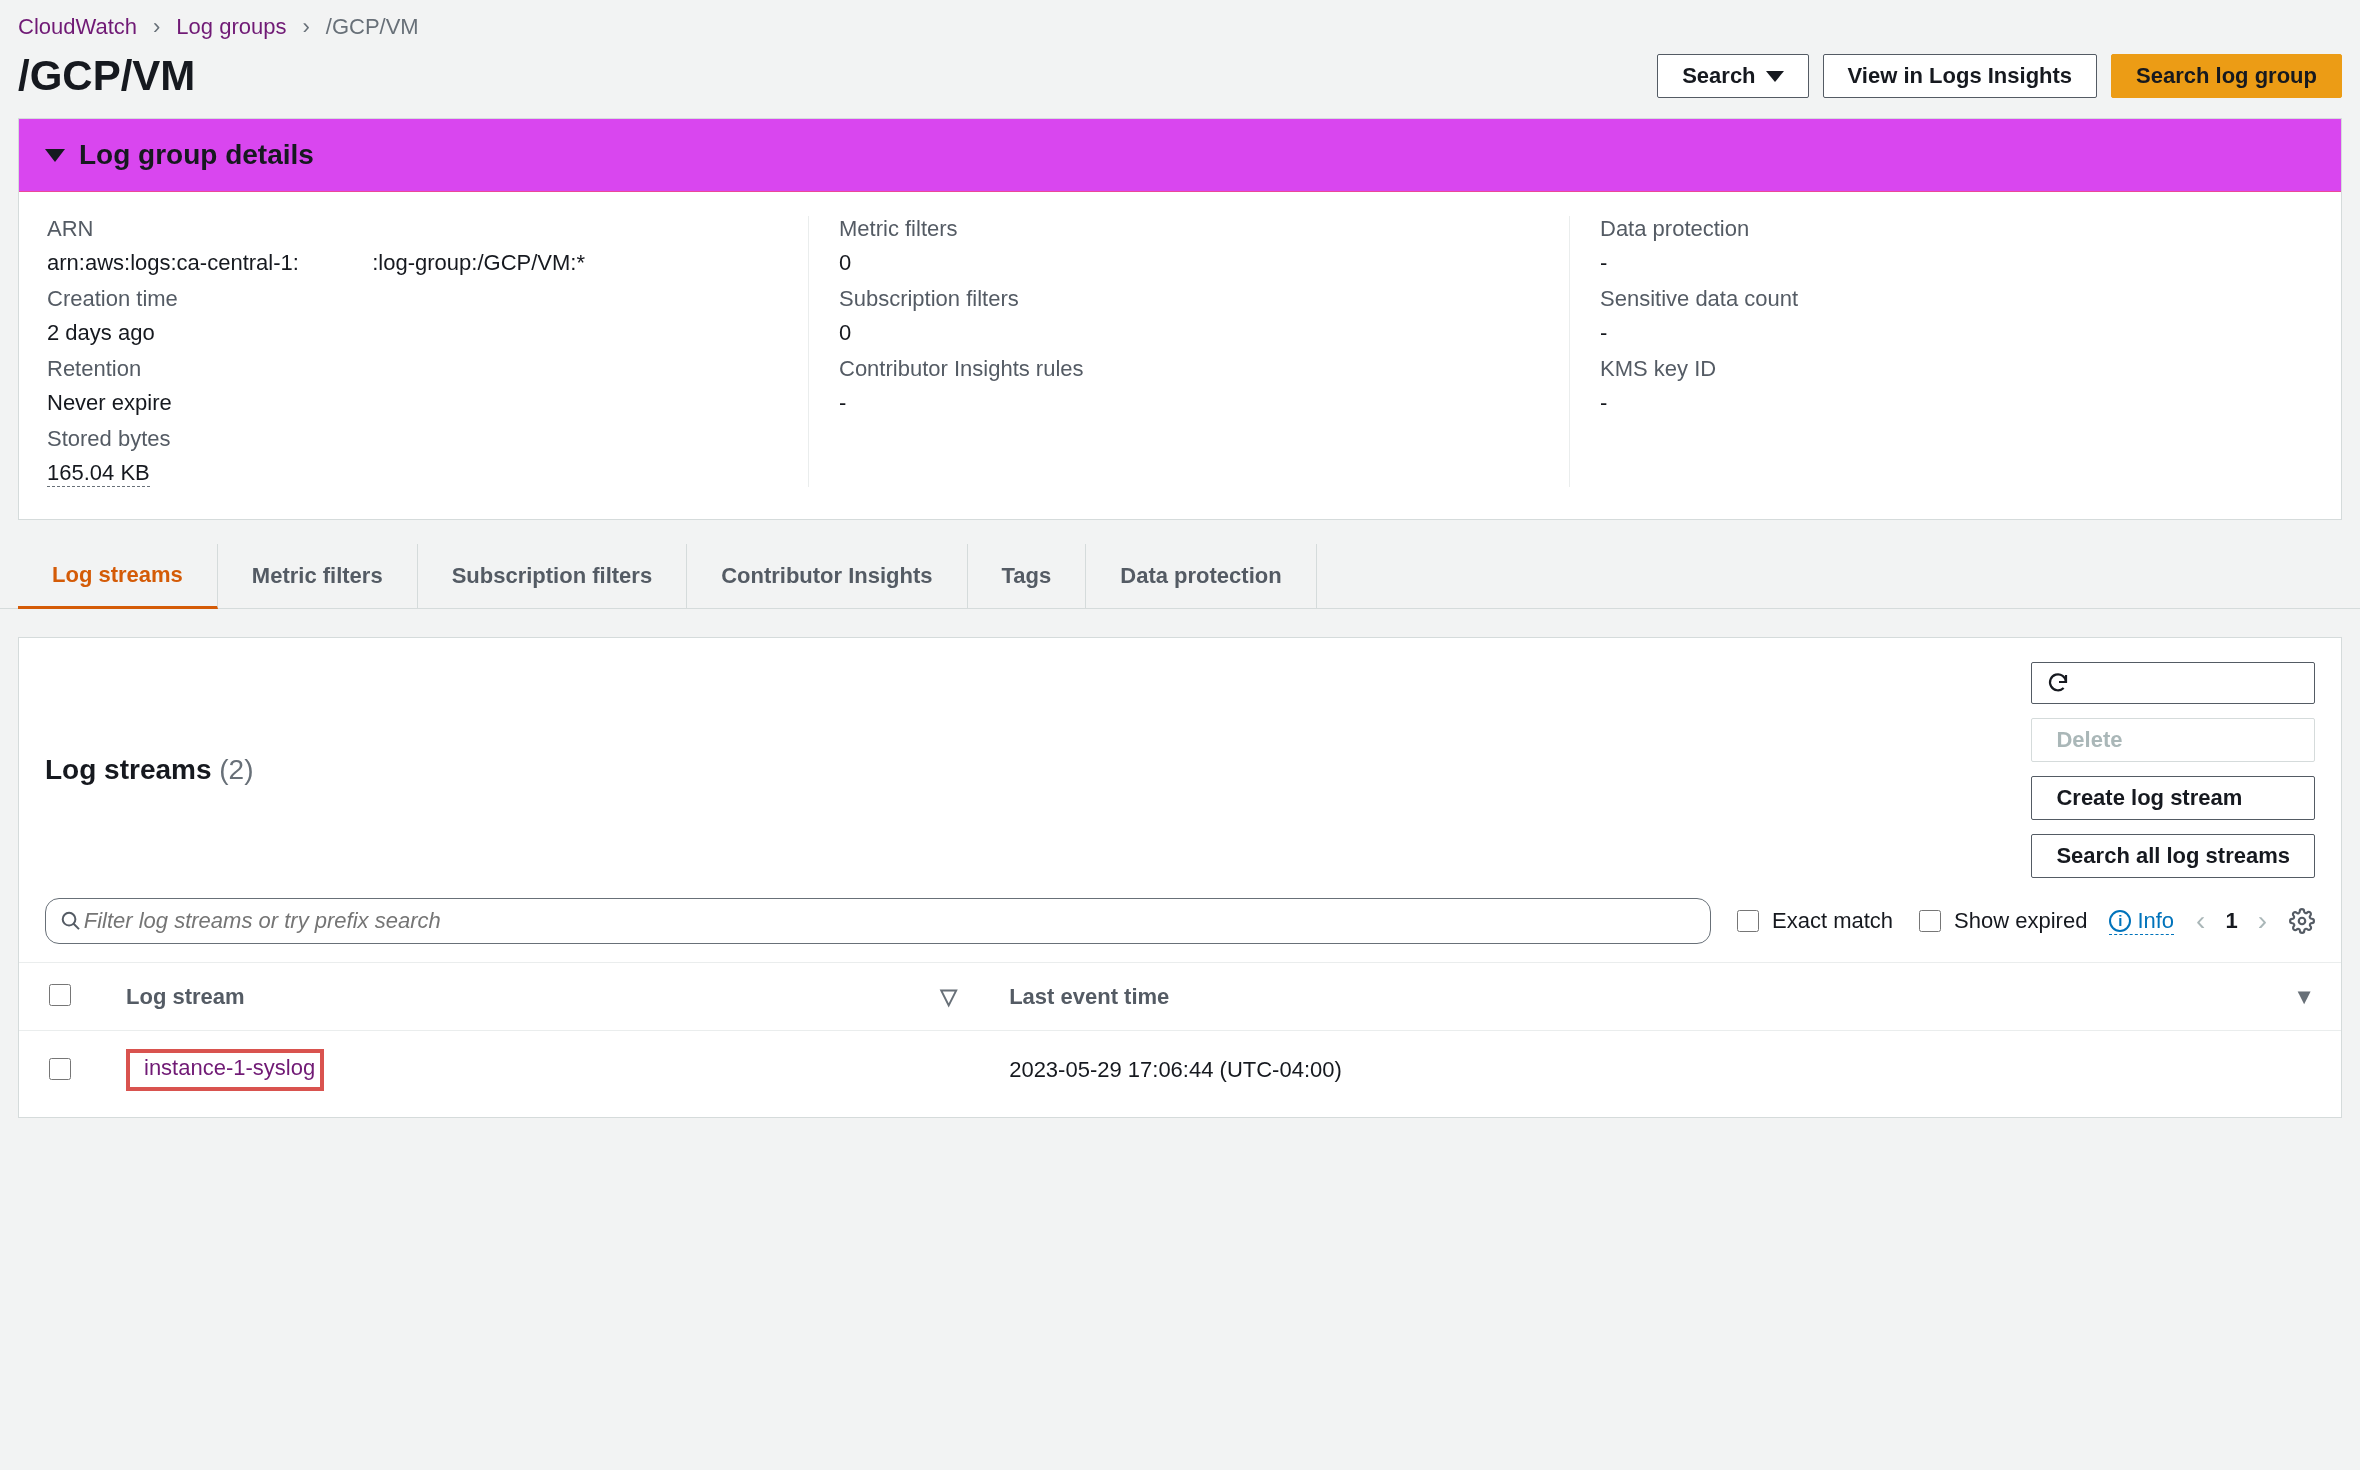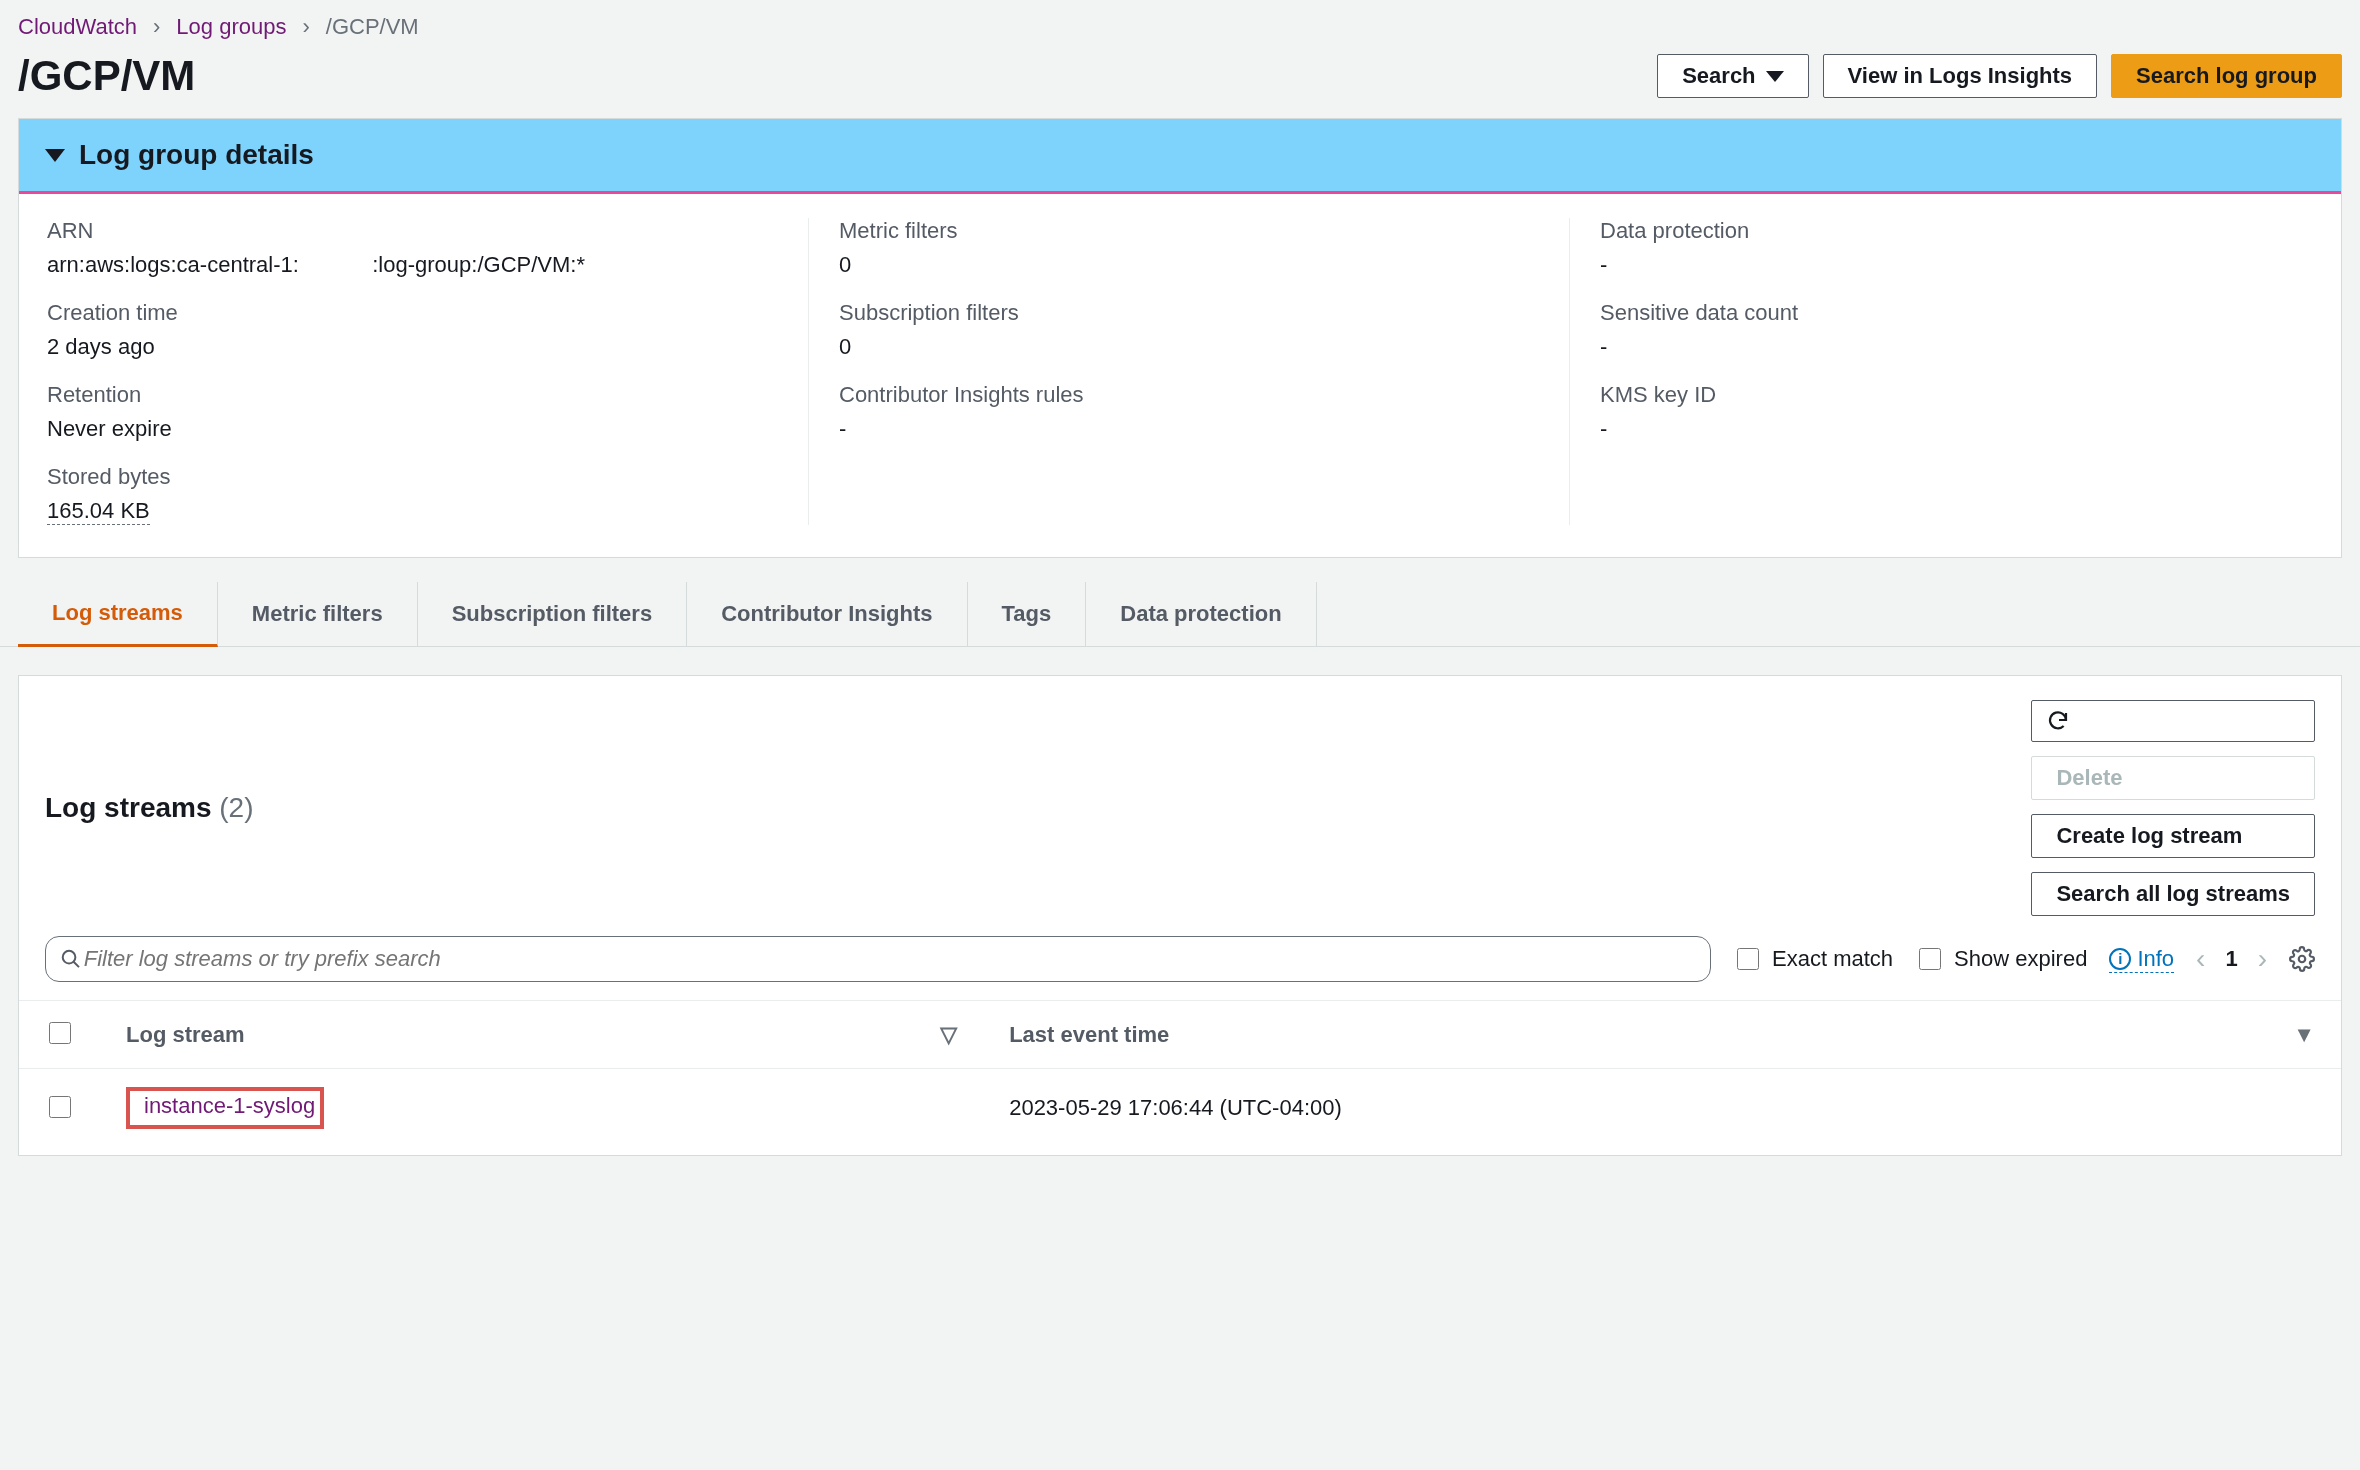--- a/index.html
+++ b/index.html
@@ -61,43 +61,43 @@
   }
 
   
   .panel {
     background: #fff;
     border: 1px solid #d5dbdb;
     margin: 0 18px 24px 18px;
   }
   .panel-header {
     padding: 20px 26px;
-    border-bottom: 3px solid #ec4899;
+    border-bottom: 1px solid #ec4899;
     display: flex;
     align-items: center;
     gap: 14px;
-    background:#7dd3fc;
+    background:#d946ef;
   }
   .panel-header .tri {
     width: 0; height: 0;
     border-left: 10px solid transparent;
     border-right: 10px solid transparent;
     border-top: 13px solid #16191f;
   }
   .panel-header h2 { margin: 0; font-size: 28px; font-weight: 700; }
 
   .details-grid {
     display: grid;
     grid-template-columns: 1fr 1fr 1fr;
     gap: 17px;
     padding: 24px 28px 32px 28px;
   }
   .details-col { padding-right: 30px; }
   .details-col + .details-col { border-left: 1px solid #eaeded; padding-left: 30px; }
-  .kv-label { color: #545b64; font-size: 22px; margin-top: 22px; }
+  .kv-label { color: #545b64; font-size: 22px; margin-top: 10px; }
   .kv-label:first-child { margin-top: 0; }
   .kv-value { color: #16191f; font-size: 22px; margin-top: 8px; word-break: break-word; }
   .underline-dot { border-bottom: 1px dashed #687078; display:inline-block; }
 
   
   .tabs {
     display: flex;
     gap: 0;
     padding: 0 18px;
     border-bottom: 1px solid #d5dbdb;

